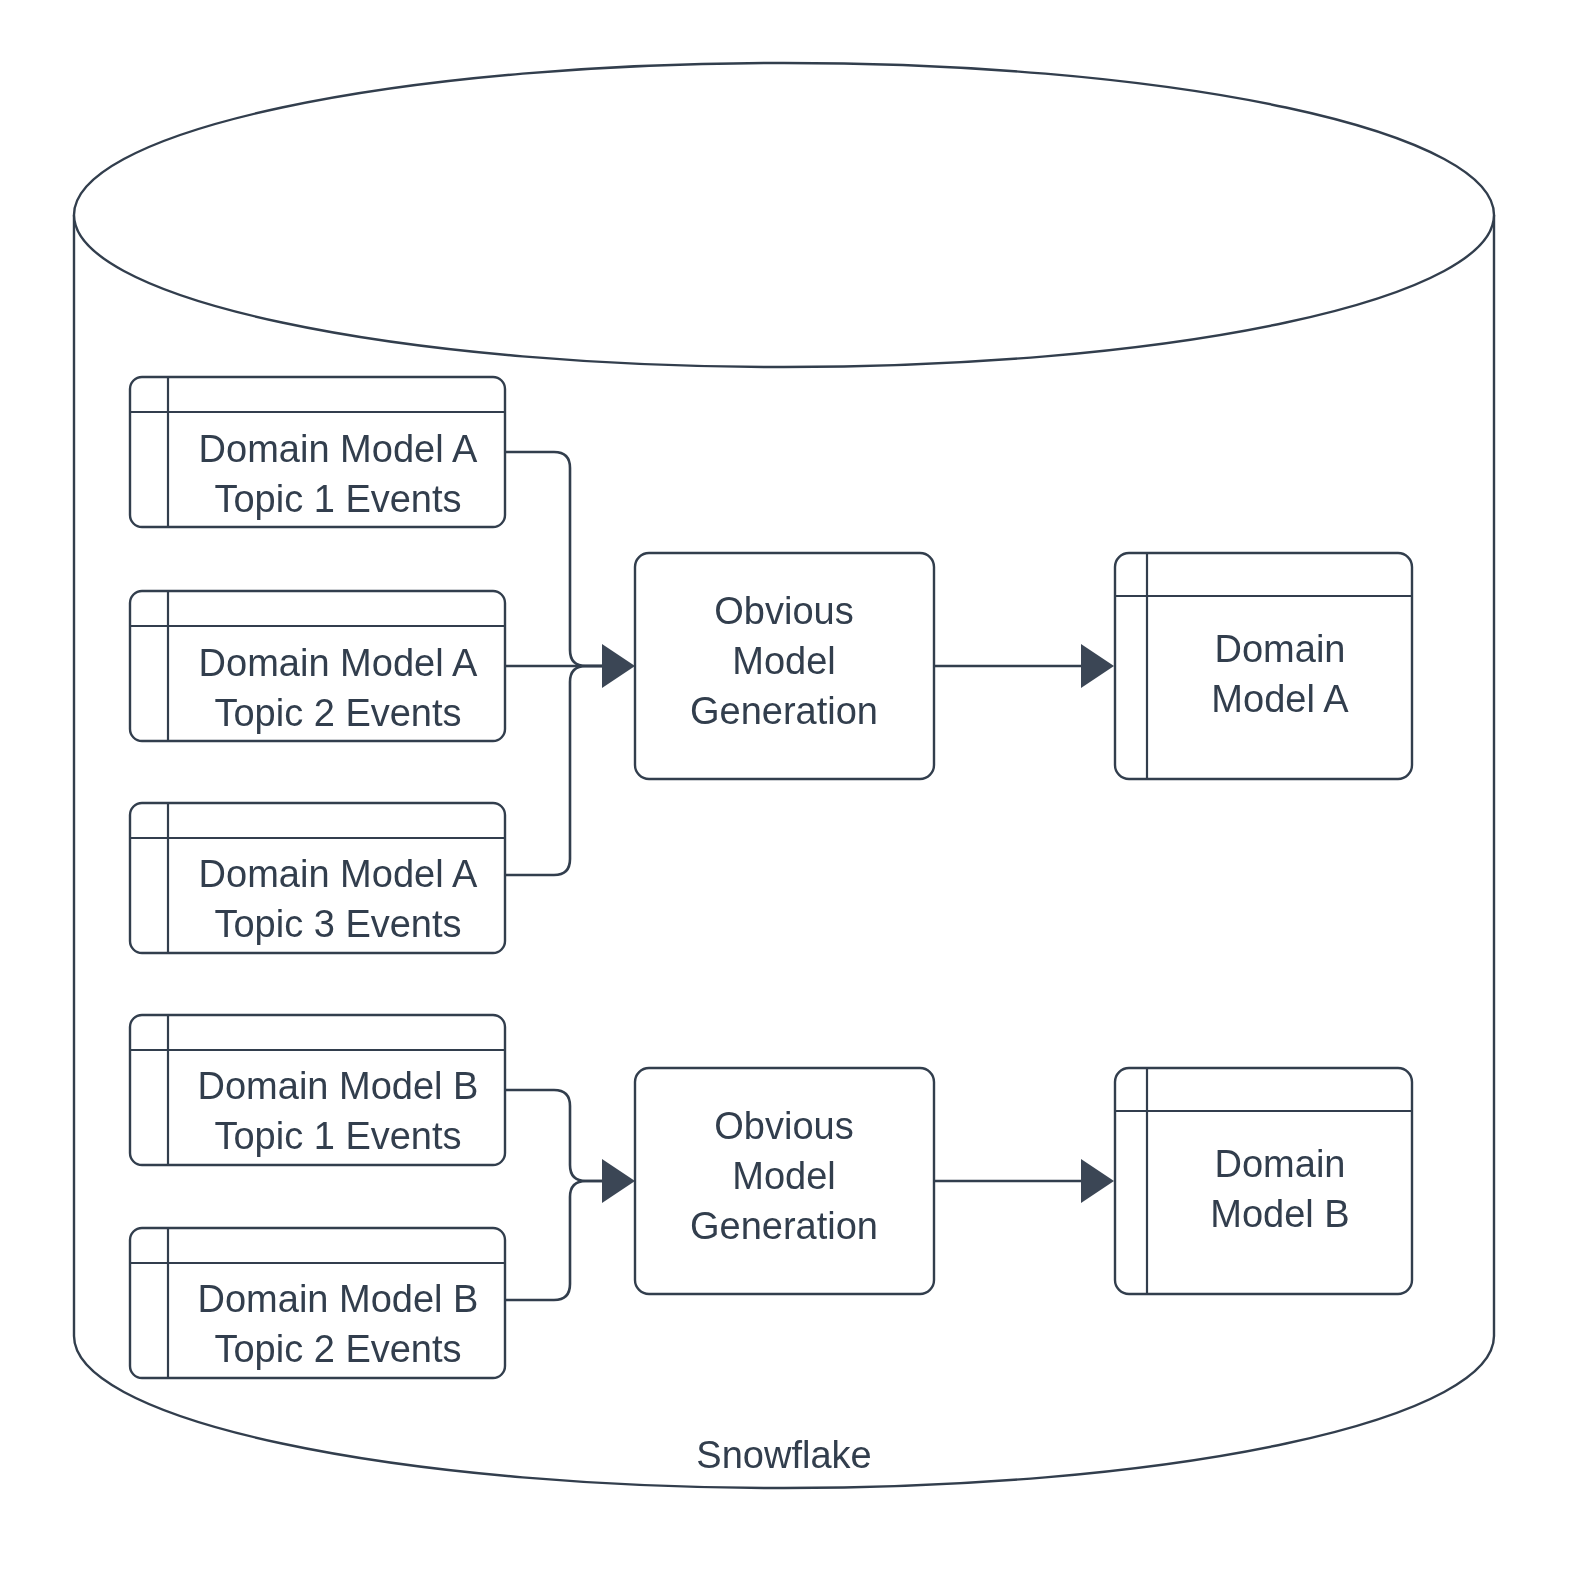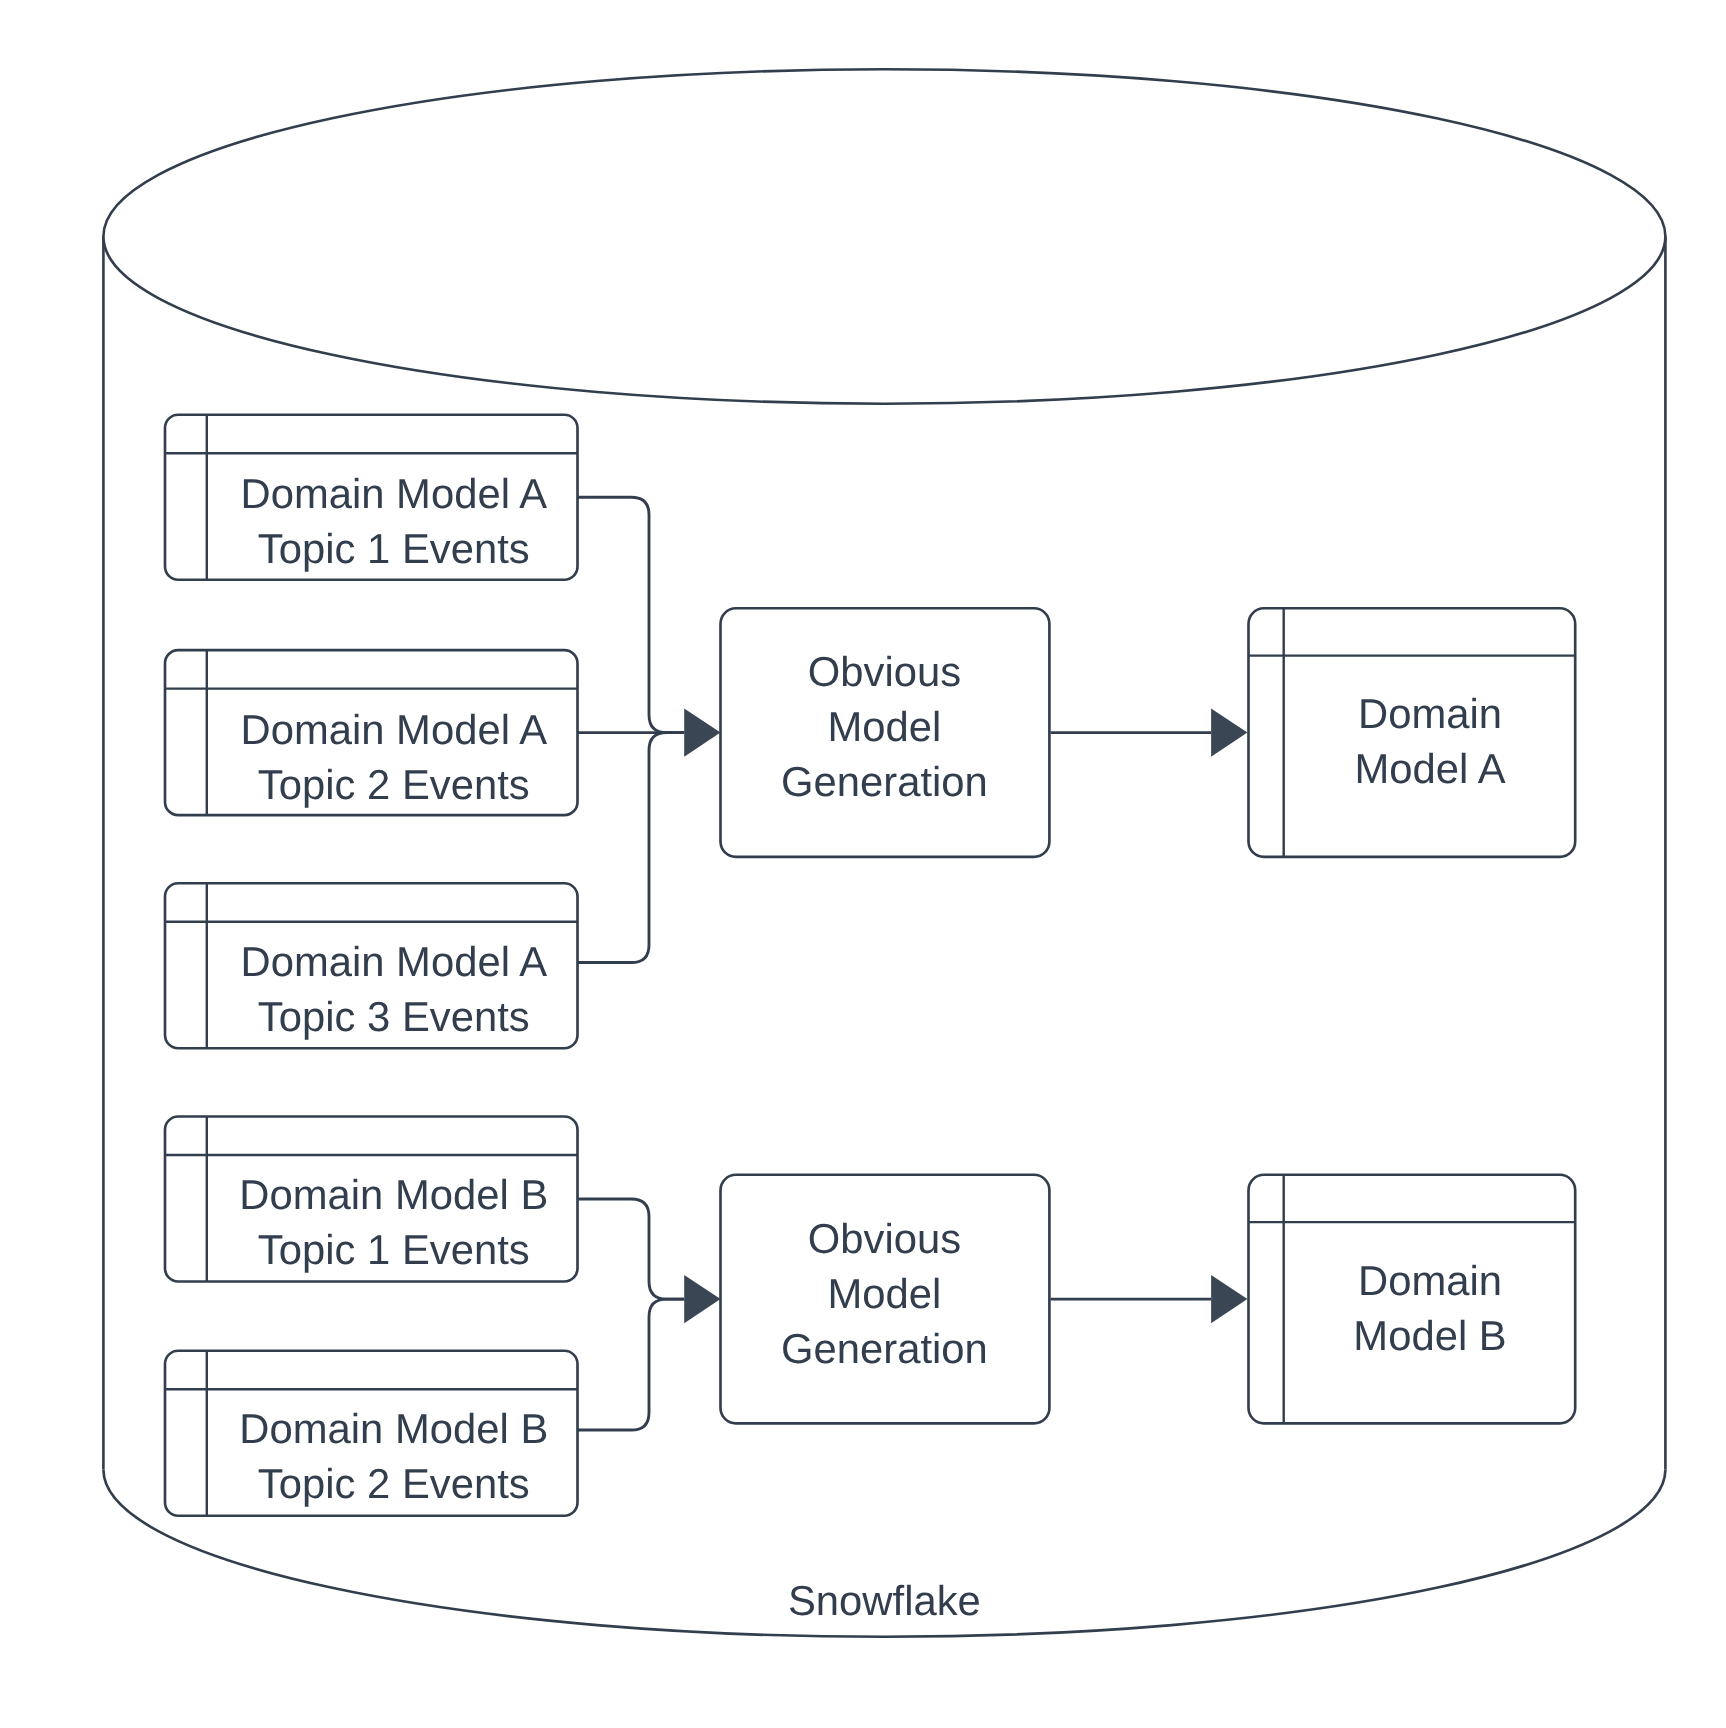--- a/index.html
+++ b/index.html
@@ -10,21 +10,20 @@
   body {
     width: 1569px;
     height: 1571px;
     font-family: "Liberation Sans", sans-serif;
     overflow: hidden;
   }
   #diagram-root {
     position: relative;
     width: 1271px;
     height: 1571px;
-    margin-left: 20px;
   }
   svg#diagram-svg {
     display: block;
     width: 1569px;
     height: 1571px;
   }
   .shape-stroke {
     fill: #ffffff;
     stroke: #323E4D;
     stroke-width: 2.4;

